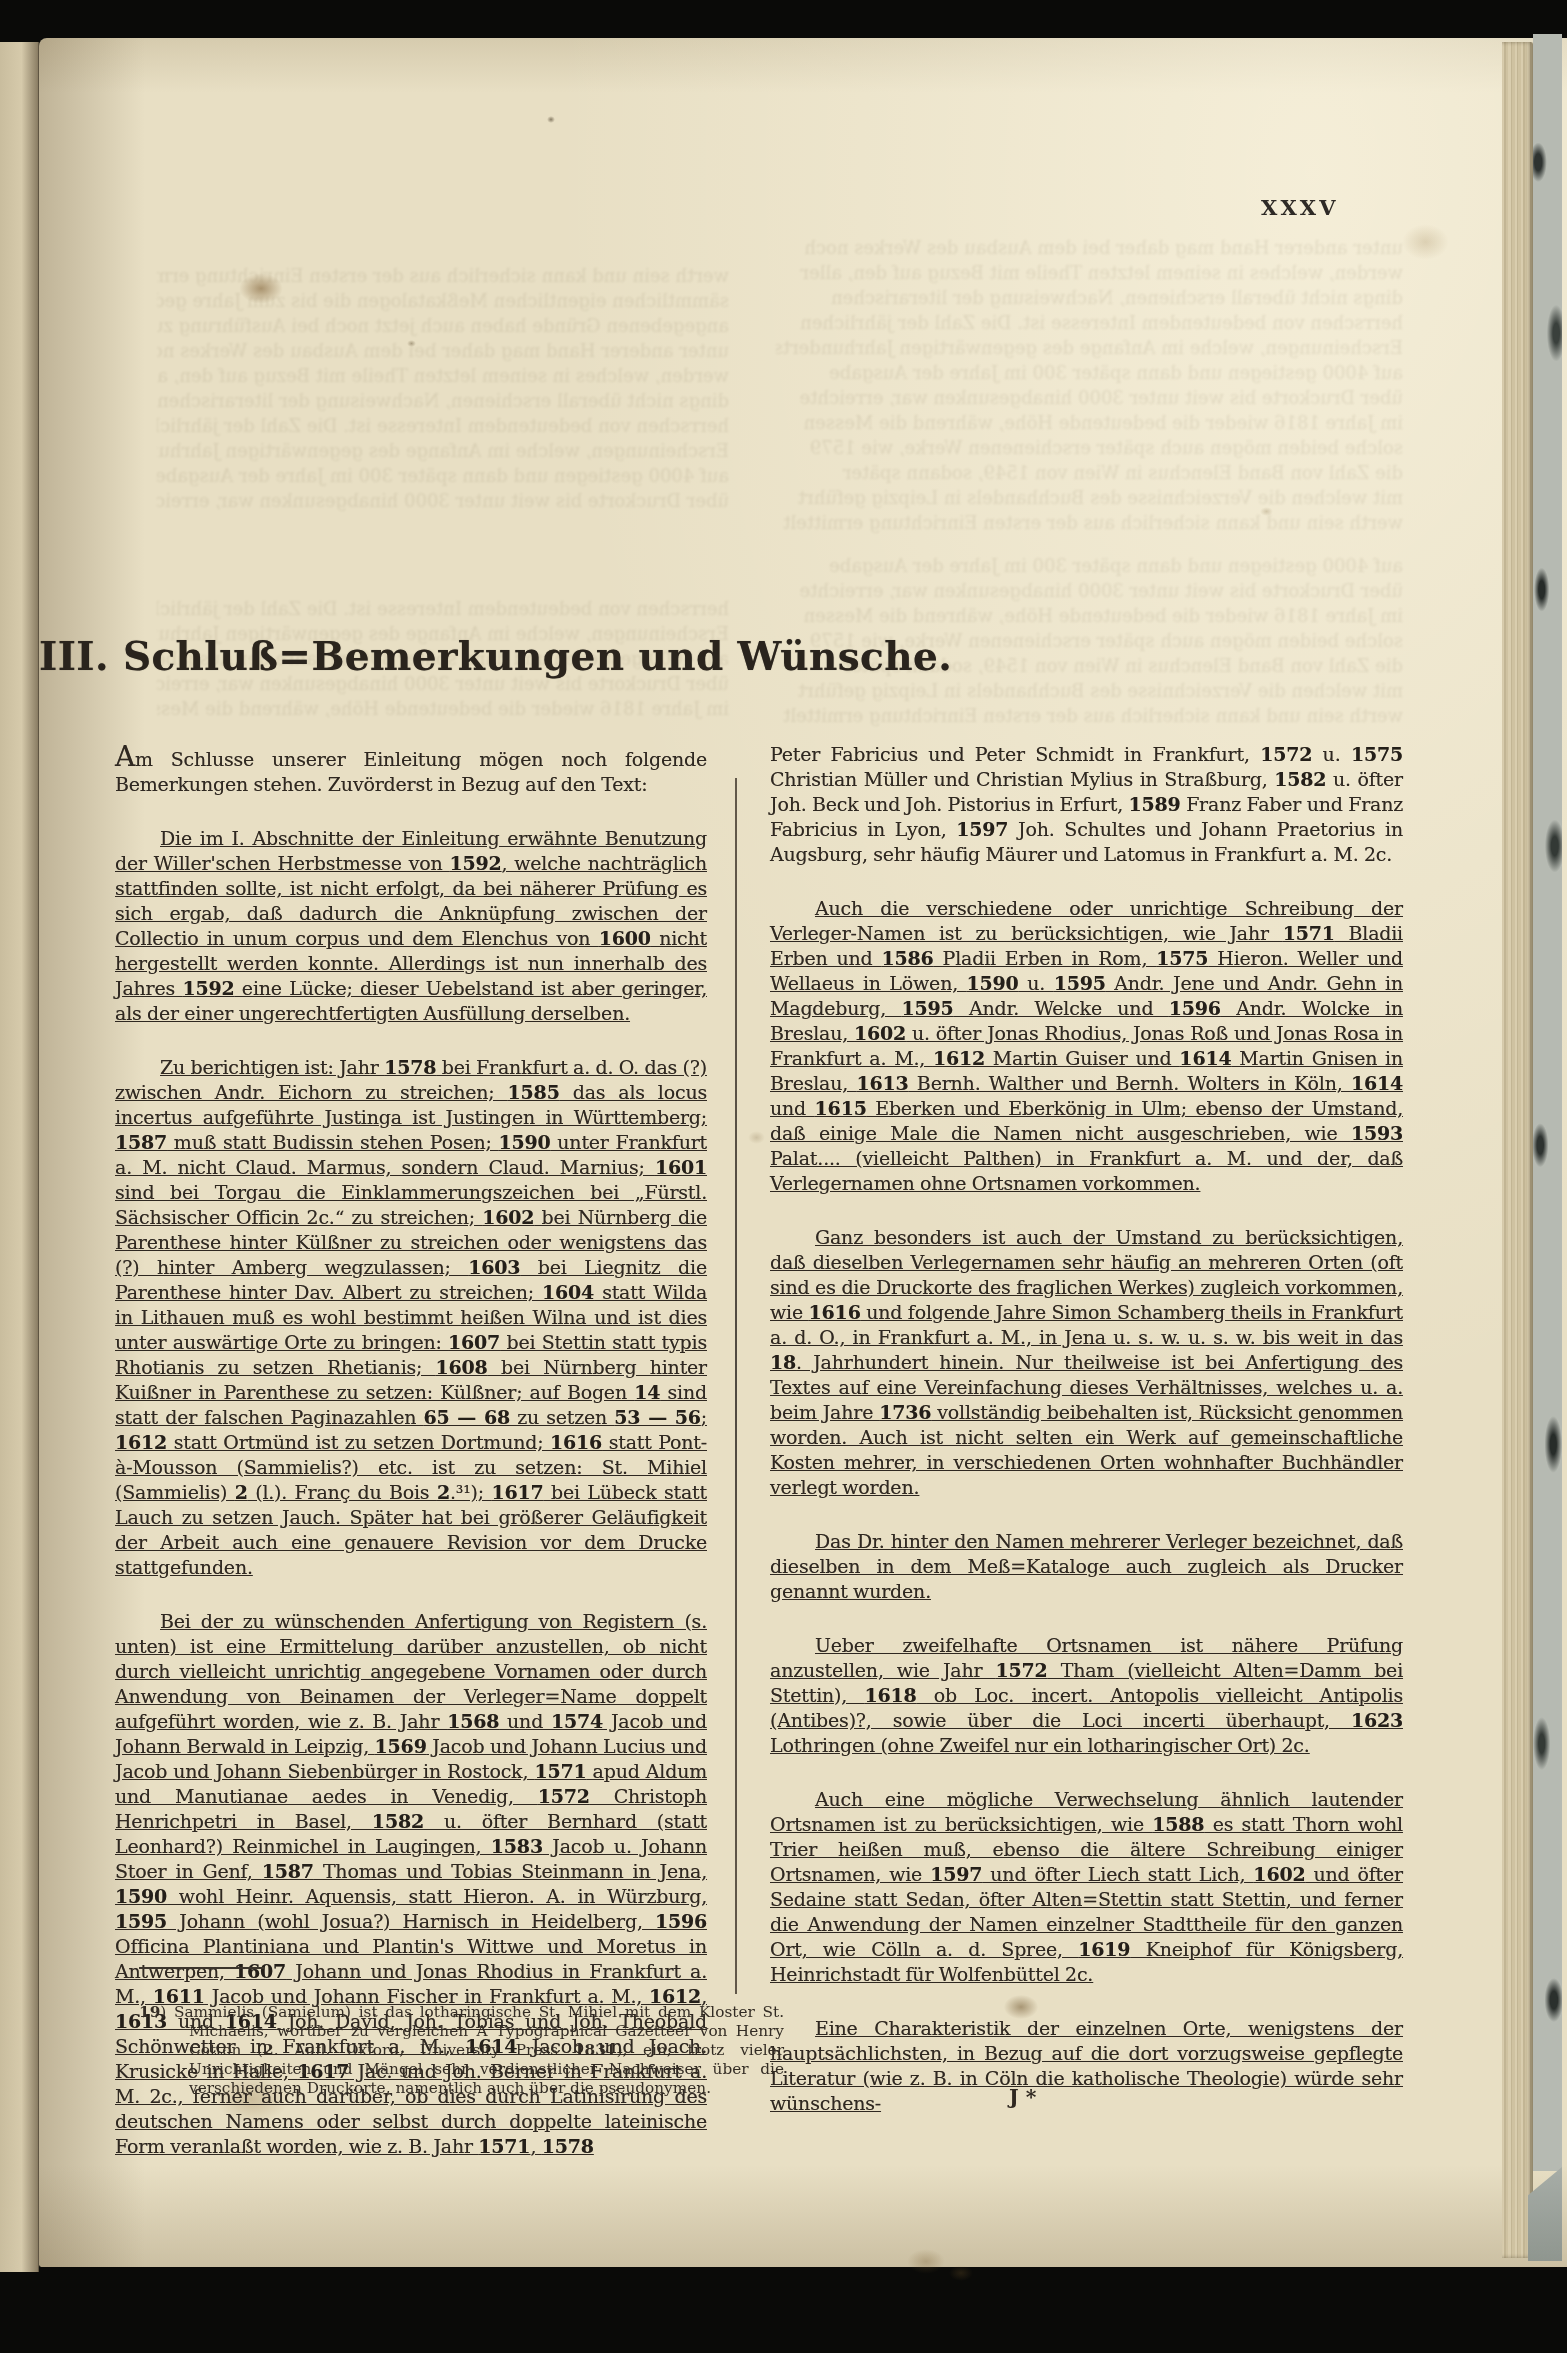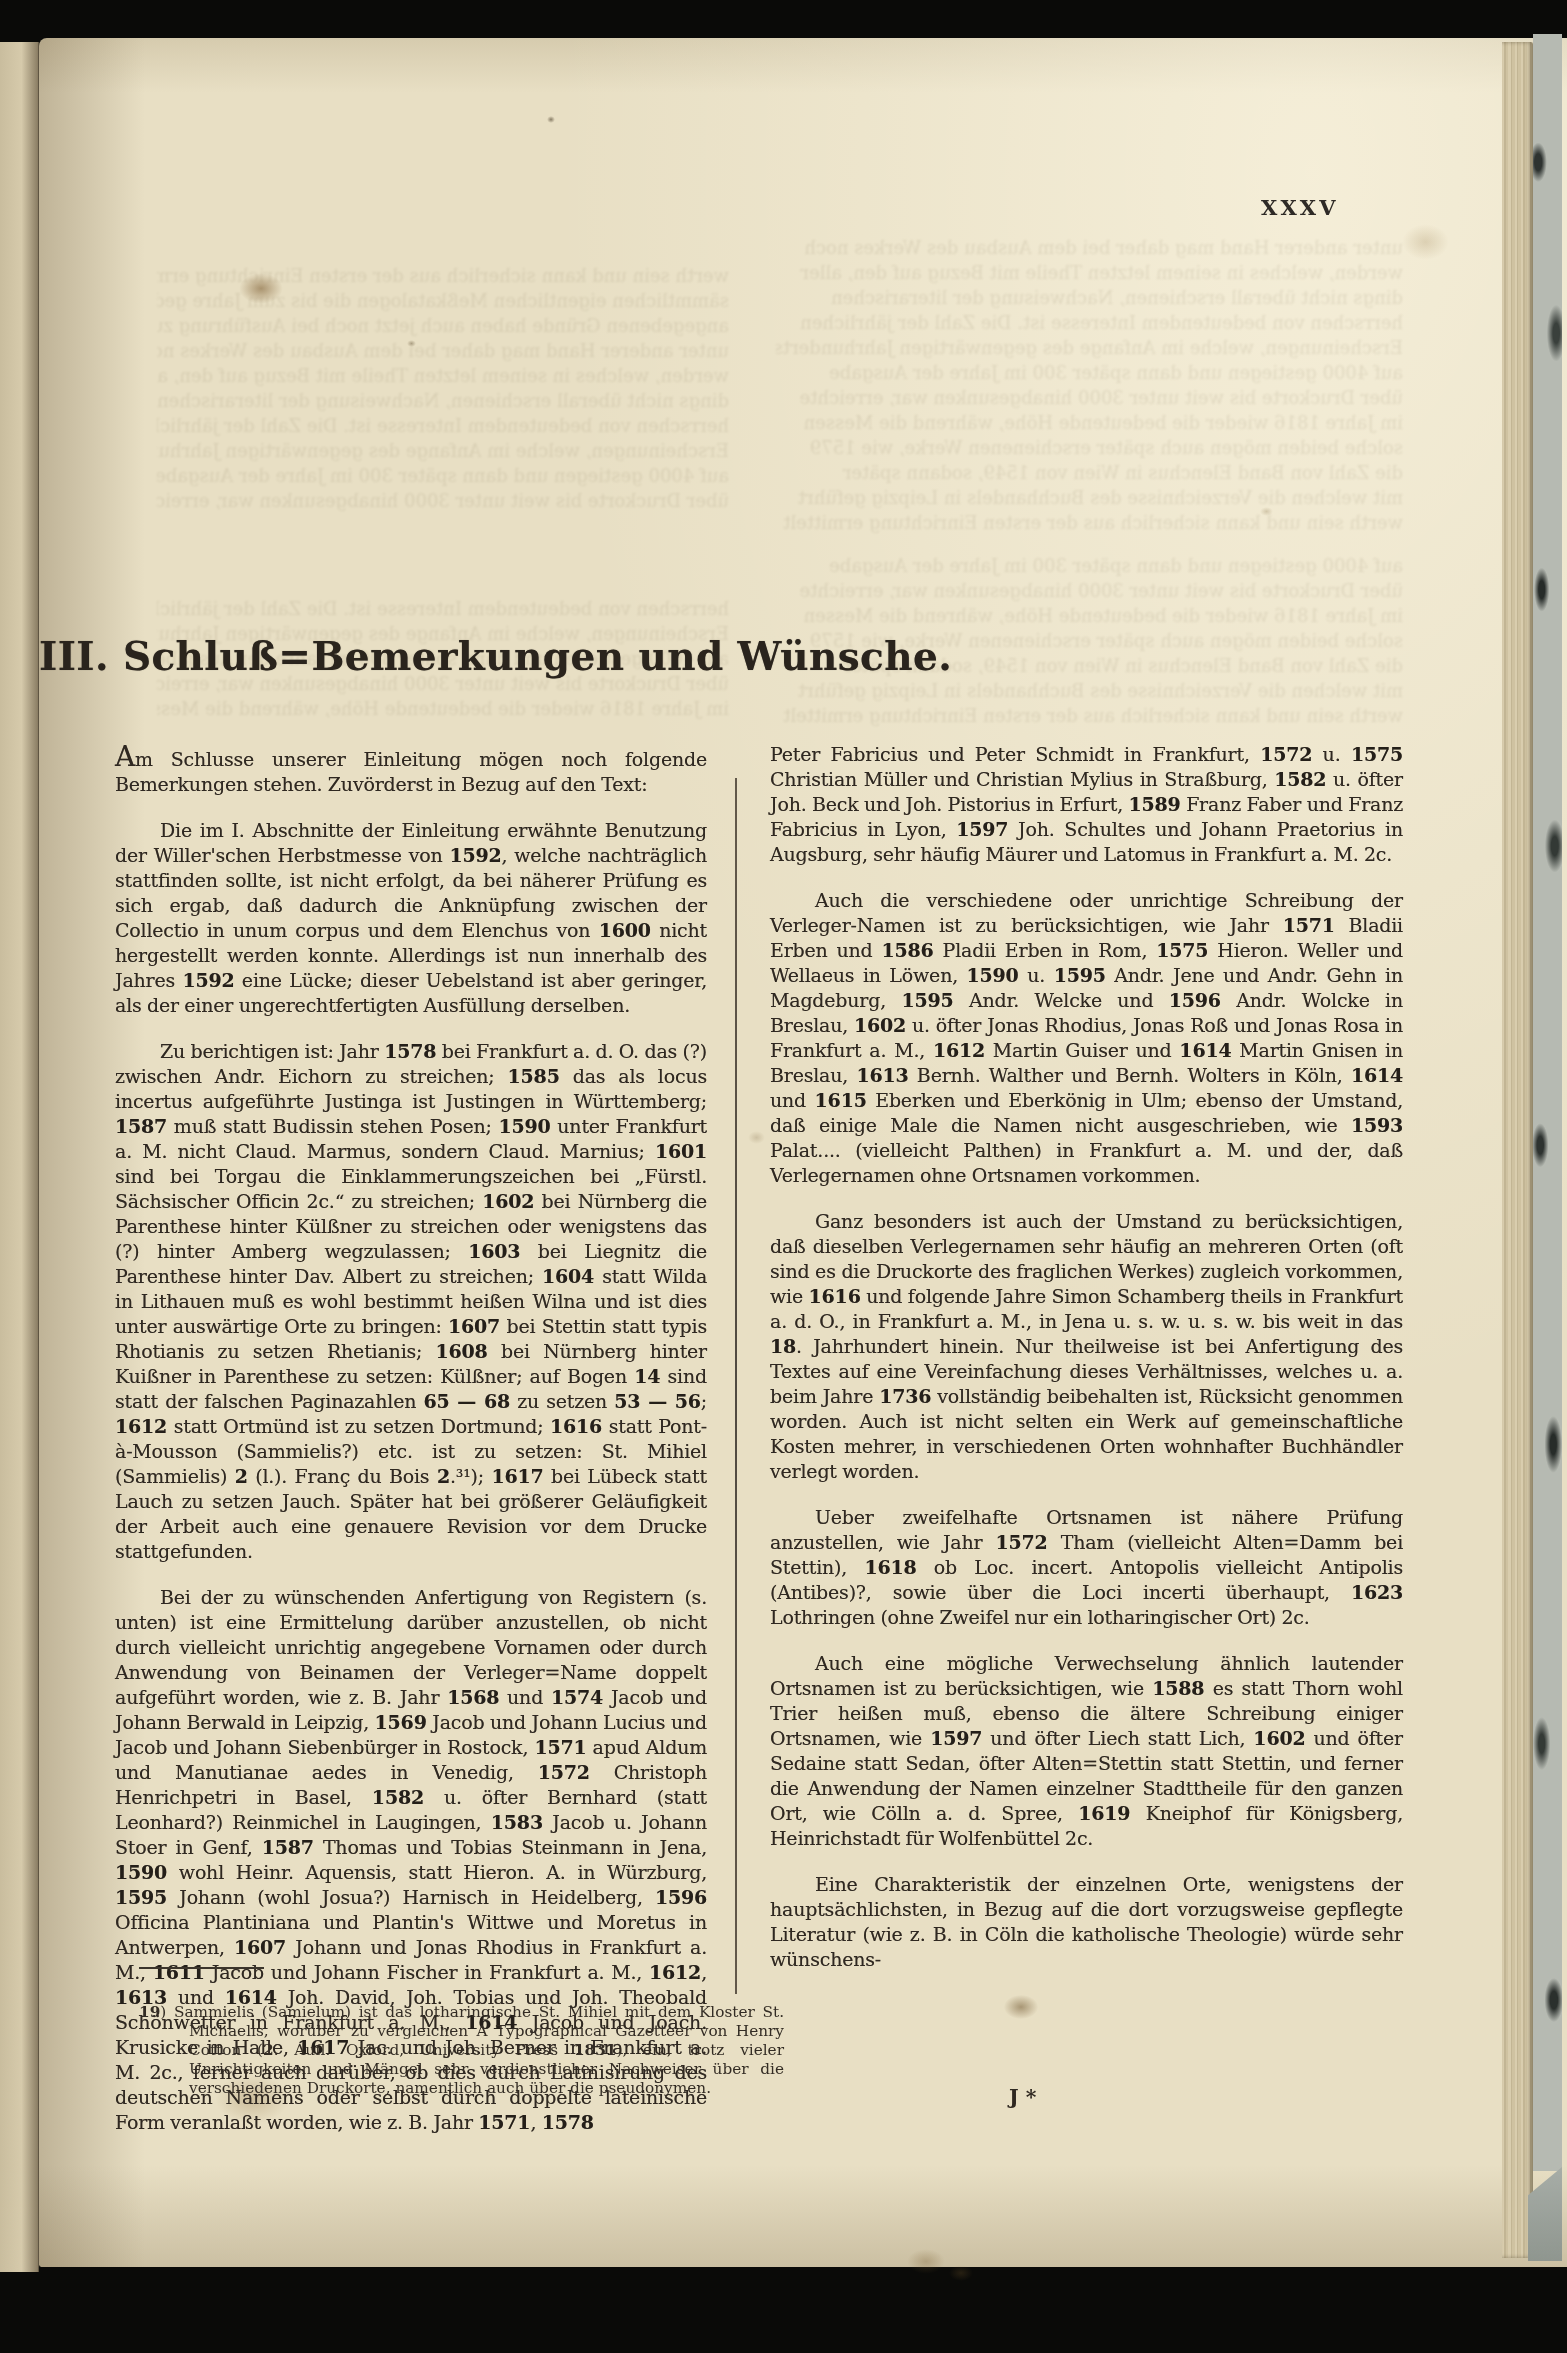--- a/index.html
+++ b/index.html
@@ -26,21 +26,21 @@
     font-size:21px;font-weight:bold;letter-spacing:3.1px;color:#2e2a26;}
 
   .heading{position:absolute;left:0;top:595px;width:100%;
     font-size:39px;font-weight:bold;letter-spacing:0.4px;color:#2a241d;
     text-shadow:0 0 0.8px rgba(42,36,29,.55);}
 
   .col{position:absolute;text-align:justify;font-size:19px;line-height:25px;
     letter-spacing:-0.2px;word-spacing:-0.4px;color:#2f2821;
     text-shadow:0 0 0.5px rgba(47,40,33,.5);}
   .col p{margin:0 0 0 0;}
-  .col p + p{margin-top:21px;}
+  .col p + p{margin-top:29px;text-decoration:underline;}
   .col p.indent{text-indent:45px;}
   .col-left{left:76px;top:709px;width:592px;}
   .col-right{left:731px;top:704px;width:633px;}
   .col-left p:first-child::first-letter{font-size:28px;line-height:15.7px;}
   .col b{font-family:"DejaVu Serif","Liberation Serif",serif;color:#241f19;}
 
   .divider{position:absolute;left:696px;top:740px;width:1.6px;height:1216px;
     background:linear-gradient(180deg,#4a4034 4%,#36302a 50%,#4a4034 97%);opacity:.85;}
 
   .fn-rule{position:absolute;left:100px;top:1929px;width:125px;height:1.6px;background:#3c352c;}
@@ -150,20 +150,21 @@
         <p>Am Schlusse unserer Einleitung mögen noch folgende Bemerkungen stehen.  Zuvörderst in Bezug auf den Text:</p>
         <p class="indent">Die im I. Abschnitte der Einleitung erwähnte Benutzung der Willer'schen Herbstmesse von <b>1592</b>, welche nachträglich stattfinden sollte, ist nicht erfolgt, da bei näherer Prüfung es sich ergab, daß dadurch die Anknüpfung zwischen der Collectio in unum corpus und dem Elenchus von <b>1600</b> nicht hergestellt werden konnte.  Allerdings ist nun innerhalb des Jahres <b>1592</b> eine Lücke; dieser Uebelstand ist aber geringer, als der einer ungerechtfertigten Ausfüllung derselben.</p>
         <p class="indent">Zu berichtigen ist: Jahr <b>1578</b> bei Frankfurt a. d. O. das (?) zwischen Andr. Eichorn zu streichen; <b>1585</b> das als locus incertus aufgeführte Justinga ist Justingen in Württemberg; <b>1587</b> muß statt Budissin stehen Posen; <b>1590</b> unter Frankfurt a. M. nicht Claud. Marmus, sondern Claud. Marnius; <b>1601</b> sind bei Torgau die Einklammerungszeichen bei „Fürstl. Sächsischer Officin 2c.“ zu streichen; <b>1602</b> bei Nürnberg die Parenthese hinter Külßner zu streichen oder wenigstens das (?) hinter Amberg wegzulassen; <b>1603</b> bei Liegnitz die Parenthese hinter Dav. Albert zu streichen; <b>1604</b> statt Wilda in Lithauen muß es wohl bestimmt heißen Wilna und ist dies unter auswärtige Orte zu bringen: <b>1607</b> bei Stettin statt typis Rhotianis zu setzen Rhetianis; <b>1608</b> bei Nürnberg hinter Kuißner in Parenthese zu setzen: Külßner; auf Bogen <b>14</b> sind statt der falschen Paginazahlen <b>65 — 68</b> zu setzen <b>53 — 56</b>; <b>1612</b> statt Ortmünd ist zu setzen Dortmund; <b>1616</b> statt Pont-à-Mousson (Sammielis?) etc. ist zu setzen: St. Mihiel (Sammielis) <b>2</b> (l.).  Franç du Bois <b>2</b>.³¹); <b>1617</b> bei Lübeck statt Lauch zu setzen Jauch.  Später hat bei größerer Geläufigkeit der Arbeit auch eine genauere Revision vor dem Drucke stattgefunden.</p>
         <p class="indent">Bei der zu wünschenden Anfertigung von Registern (s. unten) ist eine Ermittelung darüber anzustellen, ob nicht durch vielleicht unrichtig angegebene Vornamen oder durch Anwendung von Beinamen der Verleger=Name doppelt aufgeführt worden, wie z. B. Jahr <b>1568</b> und <b>1574</b> Jacob und Johann Berwald in Leipzig, <b>1569</b> Jacob und Johann Lucius und Jacob und Johann Siebenbürger in Rostock, <b>1571</b> apud Aldum und Manutianae aedes in Venedig, <b>1572</b> Christoph Henrichpetri in Basel, <b>1582</b> u. öfter Bernhard (statt Leonhard?) Reinmichel in Laugingen, <b>1583</b> Jacob u. Johann Stoer in Genf, <b>1587</b> Thomas und Tobias Steinmann in Jena, <b>1590</b> wohl Heinr. Aquensis, statt Hieron. A. in Würzburg, <b>1595</b> Johann (wohl Josua?) Harnisch in Heidelberg, <b>1596</b> Officina Plantiniana und Plantin's Wittwe und Moretus in Antwerpen, <b>1607</b> Johann und Jonas Rhodius in Frankfurt a. M., <b>1611</b> Jacob und Johann Fischer in Frankfurt a. M., <b>1612</b>, <b>1613</b> und <b>1614</b> Joh. David, Joh. Tobias und Joh. Theobald Schönwetter in Frankfurt a. M., <b>1614</b> Jacob und Joach. Krusicke in Halle, <b>1617</b> Jac. und Joh. Berner in Frankfurt a. M. 2c., ferner auch darüber, ob dies durch Latinisirung des deutschen Namens oder selbst durch doppelte lateinische Form veranlaßt worden, wie z. B. Jahr <b>1571</b>, <b>1578</b></p>
       </div>
 
     <div class="col col-right">
         <p>Peter Fabricius und Peter Schmidt in Frankfurt, <b>1572</b> u. <b>1575</b> Christian Müller und Christian Mylius in Straßburg, <b>1582</b> u. öfter Joh. Beck und Joh. Pistorius in Erfurt, <b>1589</b> Franz Faber und Franz Fabricius in Lyon, <b>1597</b> Joh. Schultes und Johann Praetorius in Augsburg, sehr häufig Mäurer und Latomus in Frankfurt a. M. 2c.</p>
         <p class="indent">Auch die verschiedene oder unrichtige Schreibung der Verleger-Namen ist zu berücksichtigen, wie Jahr <b>1571</b> Bladii Erben und <b>1586</b> Pladii Erben in Rom, <b>1575</b> Hieron. Weller und Wellaeus in Löwen, <b>1590</b> u. <b>1595</b> Andr. Jene und Andr. Gehn in Magdeburg, <b>1595</b> Andr. Welcke und <b>1596</b> Andr. Wolcke in Breslau, <b>1602</b> u. öfter Jonas Rhodius, Jonas Roß und Jonas Rosa in Frankfurt a. M., <b>1612</b> Martin Guiser und <b>1614</b> Martin Gnisen in Breslau, <b>1613</b> Bernh. Walther und Bernh. Wolters in Köln, <b>1614</b> und <b>1615</b> Eberken und Eberkönig in Ulm; ebenso der Umstand, daß einige Male die Namen nicht ausgeschrieben, wie <b>1593</b> Palat.... (vielleicht Palthen) in Frankfurt a. M. und der, daß Verlegernamen ohne Ortsnamen vorkommen.</p>
         <p class="indent">Ganz besonders ist auch der Umstand zu berücksichtigen, daß dieselben Verlegernamen sehr häufig an mehreren Orten (oft sind es die Druckorte des fraglichen Werkes) zugleich vorkommen, wie <b>1616</b> und folgende Jahre Simon Schamberg theils in Frankfurt a. d. O., in Frankfurt a. M., in Jena u. s. w. u. s. w. bis weit in das <b>18</b>. Jahrhundert hinein.  Nur theilweise ist bei Anfertigung des Textes auf eine Vereinfachung dieses Verhältnisses, welches u. a. beim Jahre <b>1736</b> vollständig beibehalten ist, Rücksicht genommen worden.  Auch ist nicht selten ein Werk auf gemeinschaftliche Kosten mehrer, in verschiedenen Orten wohnhafter Buchhändler verlegt worden.</p>
+        <p class="indent">Das Dr. hinter den Namen mehrerer Verleger bezeichnet, daß dieselben in dem Meß=Kataloge auch zugleich als Drucker genannt wurden.</p>
         <p class="indent">Ueber zweifelhafte Ortsnamen ist nähere Prüfung anzustellen, wie Jahr <b>1572</b> Tham (vielleicht Alten=Damm bei Stettin), <b>1618</b> ob Loc. incert. Antopolis vielleicht Antipolis (Antibes)?, sowie über die Loci incerti überhaupt, <b>1623</b> Lothringen (ohne Zweifel nur ein lotharingischer Ort) 2c.</p>
         <p class="indent">Auch eine mögliche Verwechselung ähnlich lautender Ortsnamen ist zu berücksichtigen, wie <b>1588</b> es statt Thorn wohl Trier heißen muß, ebenso die ältere Schreibung einiger Ortsnamen, wie <b>1597</b> und öfter Liech statt Lich, <b>1602</b> und öfter Sedaine statt Sedan, öfter Alten=Stettin statt Stettin, und ferner die Anwendung der Namen einzelner Stadttheile für den ganzen Ort, wie Cölln a. d. Spree, <b>1619</b> Kneiphof für Königsberg, Heinrichstadt für Wolfenbüttel 2c.</p>
         <p class="indent">Eine Charakteristik der einzelnen Orte, wenigstens der hauptsächlichsten, in Bezug auf die dort vorzugsweise gepflegte Literatur (wie z. B. in Cöln die katholische Theologie) würde sehr wünschens-</p>
       </div>
 
     <div class="fn-rule"></div>
     <div class="footnote"><b>19</b>) Sammielis (Samielum) ist das lotharingische St. Mihiel mit dem Kloster St. Michaelis, worüber zu vergleichen A Typographical Gazetteer von Henry Cotton (<b>2</b>. Aufl. Oxford, University Press <b>1831</b>), ein, trotz vieler Unrichtigkeiten und Mängel sehr verdienstlicher Nachweiser über die verschiedenen Druckorte, namentlich auch über die pseudonymen.</div>
 
     <div class="signature">J *</div>
 

